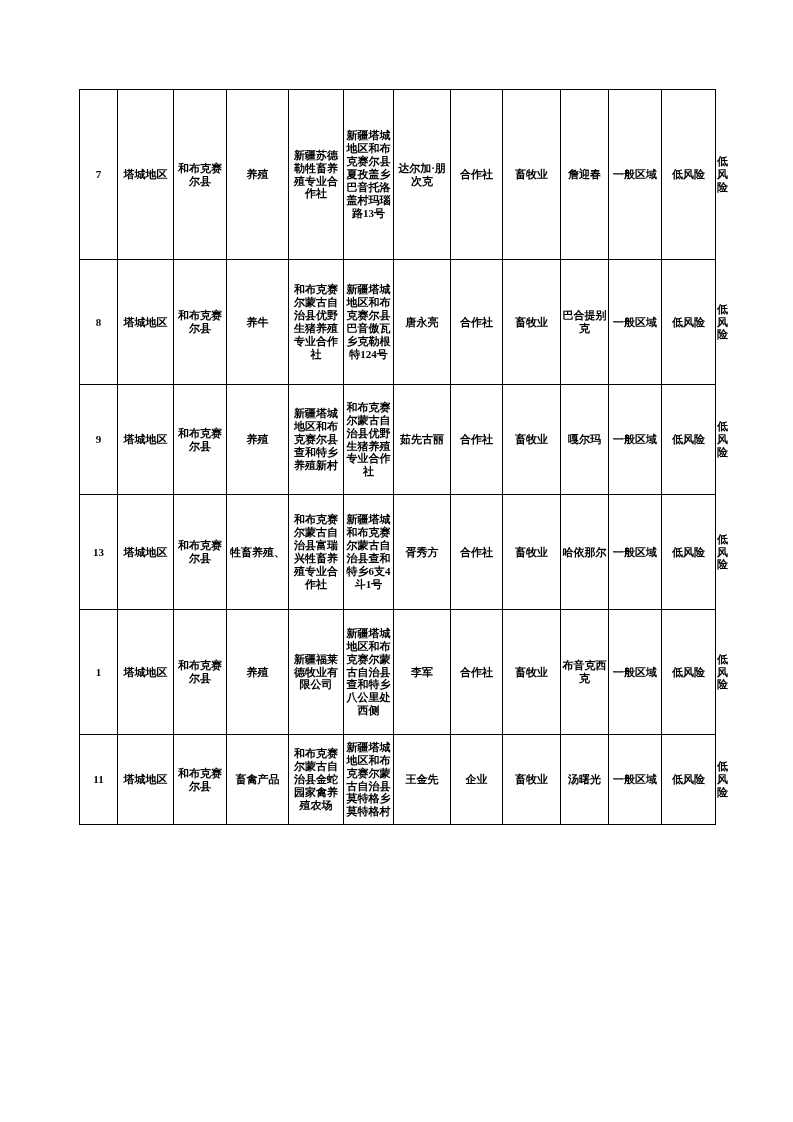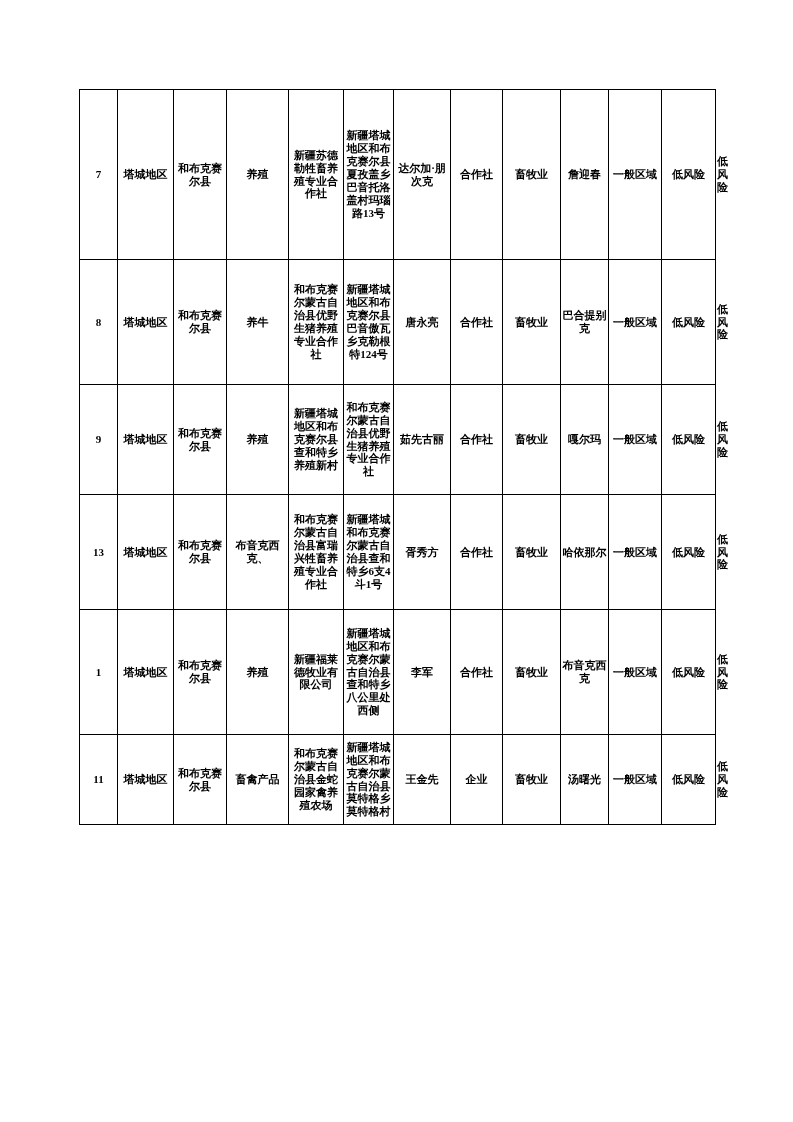--- a/index.html
+++ b/index.html
@@ -135,21 +135,21 @@
           <td>畜牧业</td>
           <td>嘎尔玛</td>
           <td>一般区域</td>
           <td>低风险</td>
           <td>低风险</td>
         </tr>
         <tr class="row-h4">
           <td class="idx">13</td>
           <td>塔城地区</td>
           <td>和布克赛尔县</td>
-          <td>布音克西克、</td>
+          <td>牲畜养殖、</td>
           <td class="narrow-cjk">和布克赛尔蒙古自治县富瑞兴牲畜养殖专业合作社</td>
           <td class="narrow-cjk">新疆塔城和布克赛尔蒙古自治县查和特乡6支4斗1号</td>
           <td>胥秀方</td>
           <td>合作社</td>
           <td>畜牧业</td>
           <td>哈依那尔</td>
           <td>一般区域</td>
           <td>低风险</td>
           <td>低风险</td>
         </tr>

